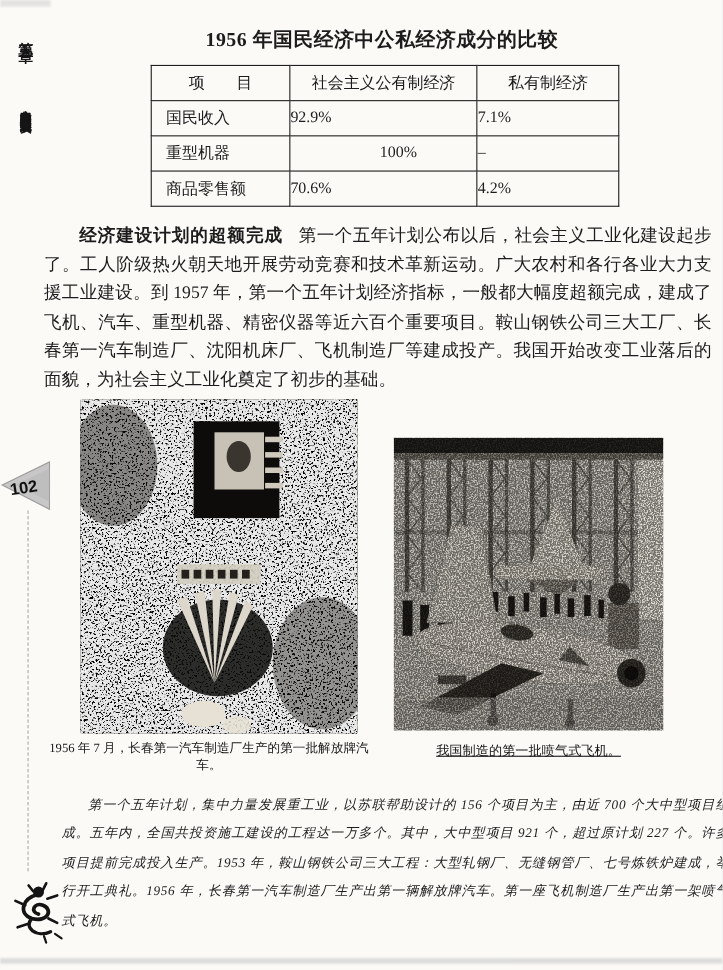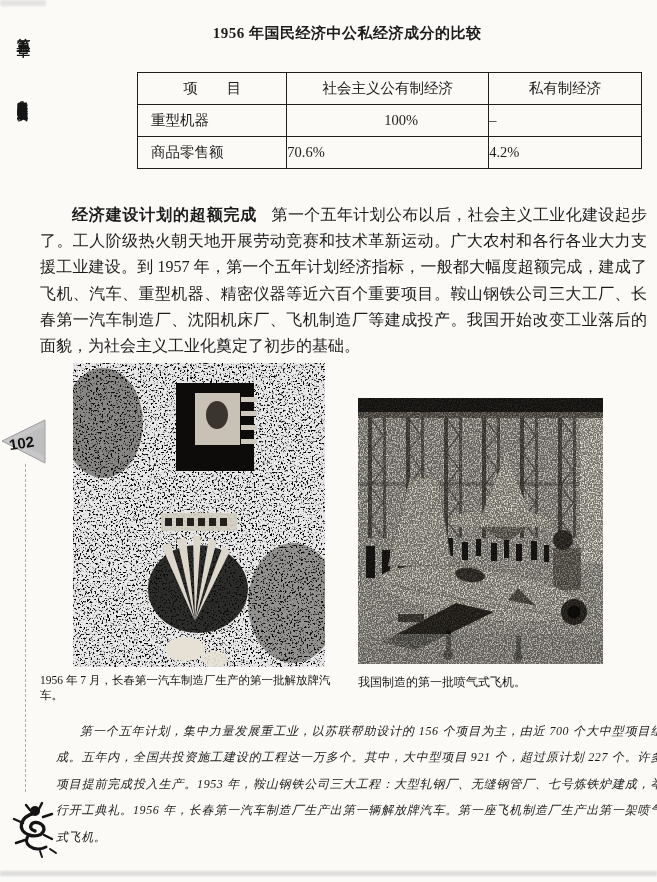--- a/index.html
+++ b/index.html
@@ -15,26 +15,25 @@
   .chapter-label{left:14px;top:27px;font-size:13.5px;letter-spacing:3px;}
   .chapter-title{left:16px;top:92px;font-size:10.5px;letter-spacing:0.5px;}
   .flag{position:absolute;left:0;top:416px;}
   .flag-pole{position:absolute;left:25px;top:464px;height:328px;width:0;border-left:1px dashed #a9a9a9;}
   .dragon{position:absolute;left:6px;top:799px;}
   .smudge-top{position:absolute;left:0;top:0;width:46px;height:6px;background:#b9b9b9;opacity:.35;filter:blur(1px);}
   .smudge-bottom{position:absolute;left:0;top:871px;width:657px;height:5px;background:#c4c4c4;opacity:.55;filter:blur(1px);}
   
   .table-title{
     position:absolute;left:137px;top:24px;width:420px;text-align:center;
-    font-size:15px;font-weight:bold;letter-spacing:0.5px;
+    font-size:18px;font-weight:bold;letter-spacing:0.5px;
   }
   table.econ{
-    position:absolute;left:137px;top:59px;width:505px;border-collapse:collapse;
+    position:absolute;left:137px;top:59px;width:426px;border-collapse:collapse;
     font-size:14.5px;
-    margin-top:13px;
   }
   table.econ th,table.econ td{
     border:1.6px solid #1f1f1f;height:31px;font-weight:normal;
     padding:0;
   }
   table.econ .col-item{width:114px;text-align:left;padding-left:13px;}
   table.econ .col-pub{width:172px;}
   table.econ .col-priv{width:130px;}
   table.econ td.shift-left{text-align:center;padding-left:27px;}
   
@@ -45,23 +44,23 @@
   .para1 .run-in{font-weight:bold;margin-right:0.9em;letter-spacing:0.5px;}
   .para2{
     position:absolute;left:40px;top:702px;width:607px;margin:16px;
     font-size:12px;line-height:26.4px;text-align:justify;text-indent:2em;
     font-style:italic;letter-spacing:0.6px;
   }
   
   .photo{position:absolute;display:block;}
   .photo-left{left:73px;top:363px;}
   .photo-right{left:358px;top:398px;}
-  .caption{position:absolute;font-size:11.5px;color:#161616;}
+  .caption{position:absolute;text-align:center;font-size:11.5px;color:#161616;}
   .caption-left{left:40px;top:673px;width:300px;}
-  .caption-right{left:358px;top:674px;width:245px;font-size:12px;}
+  .caption-right{left:358px;top:674px;width:245px;font-size:12px;text-decoration:underline;}
 </style>
 </head>
 <body>
 
 <div class="page">
 
   <div class="smudge-top"></div>
 
   <div class="v-text chapter-label">第五章</div>
   <div class="v-text chapter-title">中华人民共和国的成立和向社会主义过渡的实现</div>
@@ -84,20 +83,25 @@
   </svg>
 
   <div class="table-title">1956 年国民经济中公私经济成分的比较</div>
 
   <table class="econ">
     <tbody>
         <tr>
       <th class="col-item" style="text-align:center;padding-left:0;">项　　目</th>
       <th class="col-pub">社会主义公有制经济</th>
       <th class="col-priv">私有制经济</th>
+    </tr>
+    <tr>
+      <td class="col-item">国民收入</td>
+      <td>92.9%</td>
+      <td>7.1%</td>
     </tr>
     <tr>
       <td class="col-item">重型机器</td>
       <td class="shift-left">100%</td>
       <td>–</td>
     </tr>
     <tr>
       <td class="col-item">商品零售额</td>
       <td>70.6%</td>
       <td>4.2%</td>

